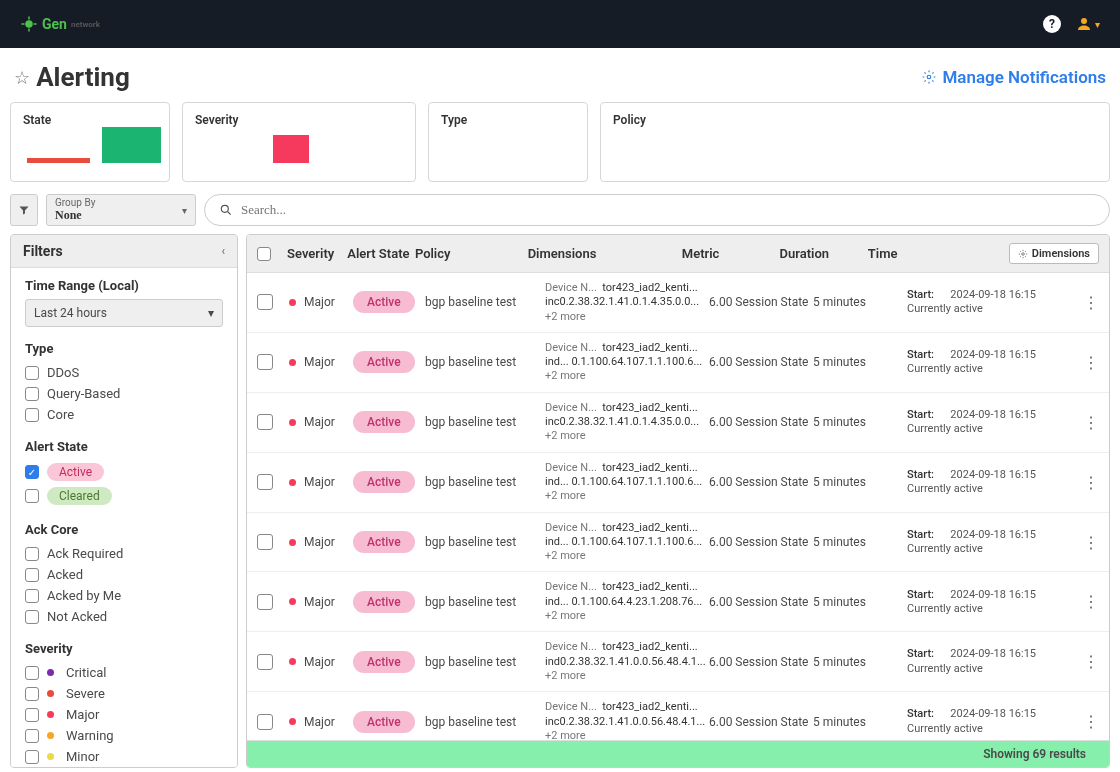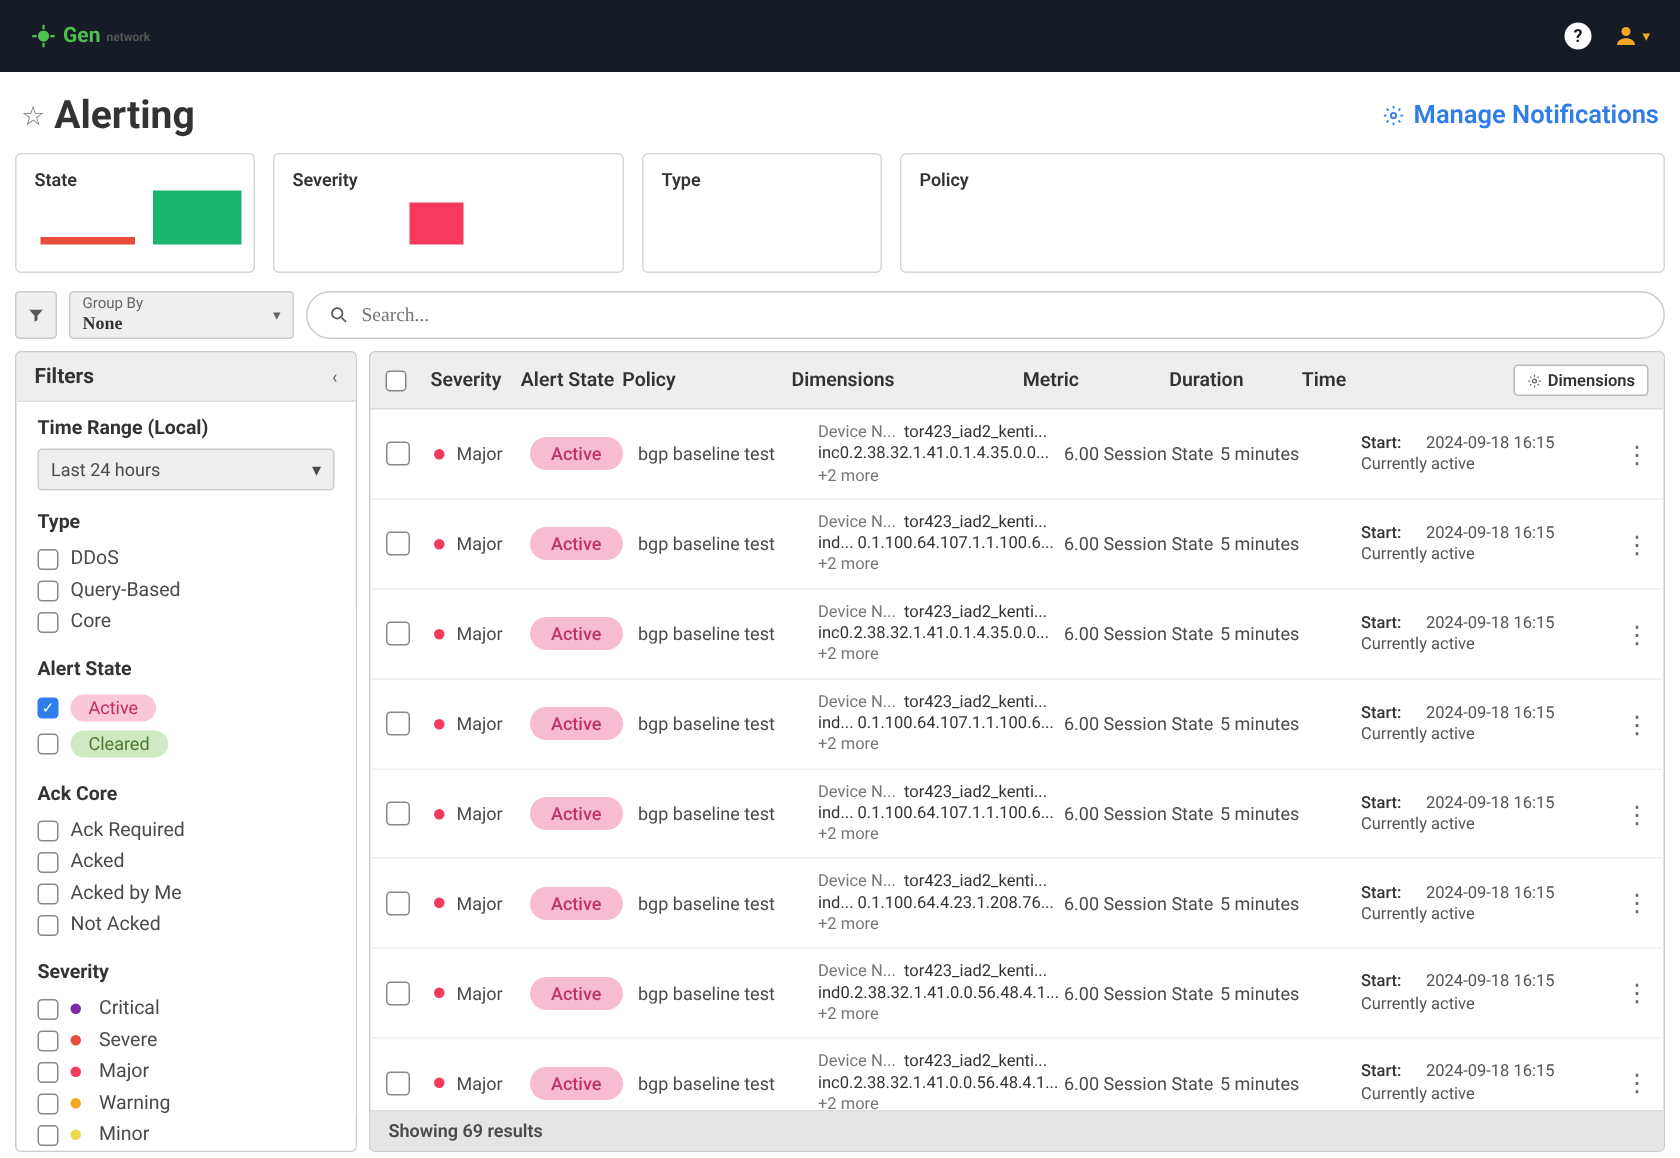--- a/index.html
+++ b/index.html
@@ -80,21 +80,21 @@
   .dim-cell .d1 { color:#777;}
   .dim-cell .d1b { color:#333;}
   .dim-cell .d2 { color:#333;}
   .dim-cell .d3 { color:#777;}
   .time-cell { font-size:11px; line-height:1.3;}
   .time-cell .t1a{color:#333; font-weight:500;}
   .time-cell .t1b{color:#555;}
   .time-cell .t2{color:#555;}
   .more-dots { font-size:16px; color:#666;}
 
-  .footer { background:#e5e5e5; padding:6px 12px; font-size:12px; font-weight:600; border-top:1px solid #ddd;}
+  .footer { background:#86efac; text-align:right; padding:6px 23px; font-size:12px; font-weight:600; border-top:1px solid #ddd;}
 </style>
 </head>
 <body>
 
 <div class="topbar">
   <div class="logo">
     <svg width="18" height="18" viewBox="0 0 24 24">
         <circle cx="12" cy="12" r="5" fill="#4fbf4f"></circle>
         <path d="M12 2v4M12 18v4M2 12h4M18 12h4" stroke="#4fbf4f" stroke-width="2"></path>
       </svg>

